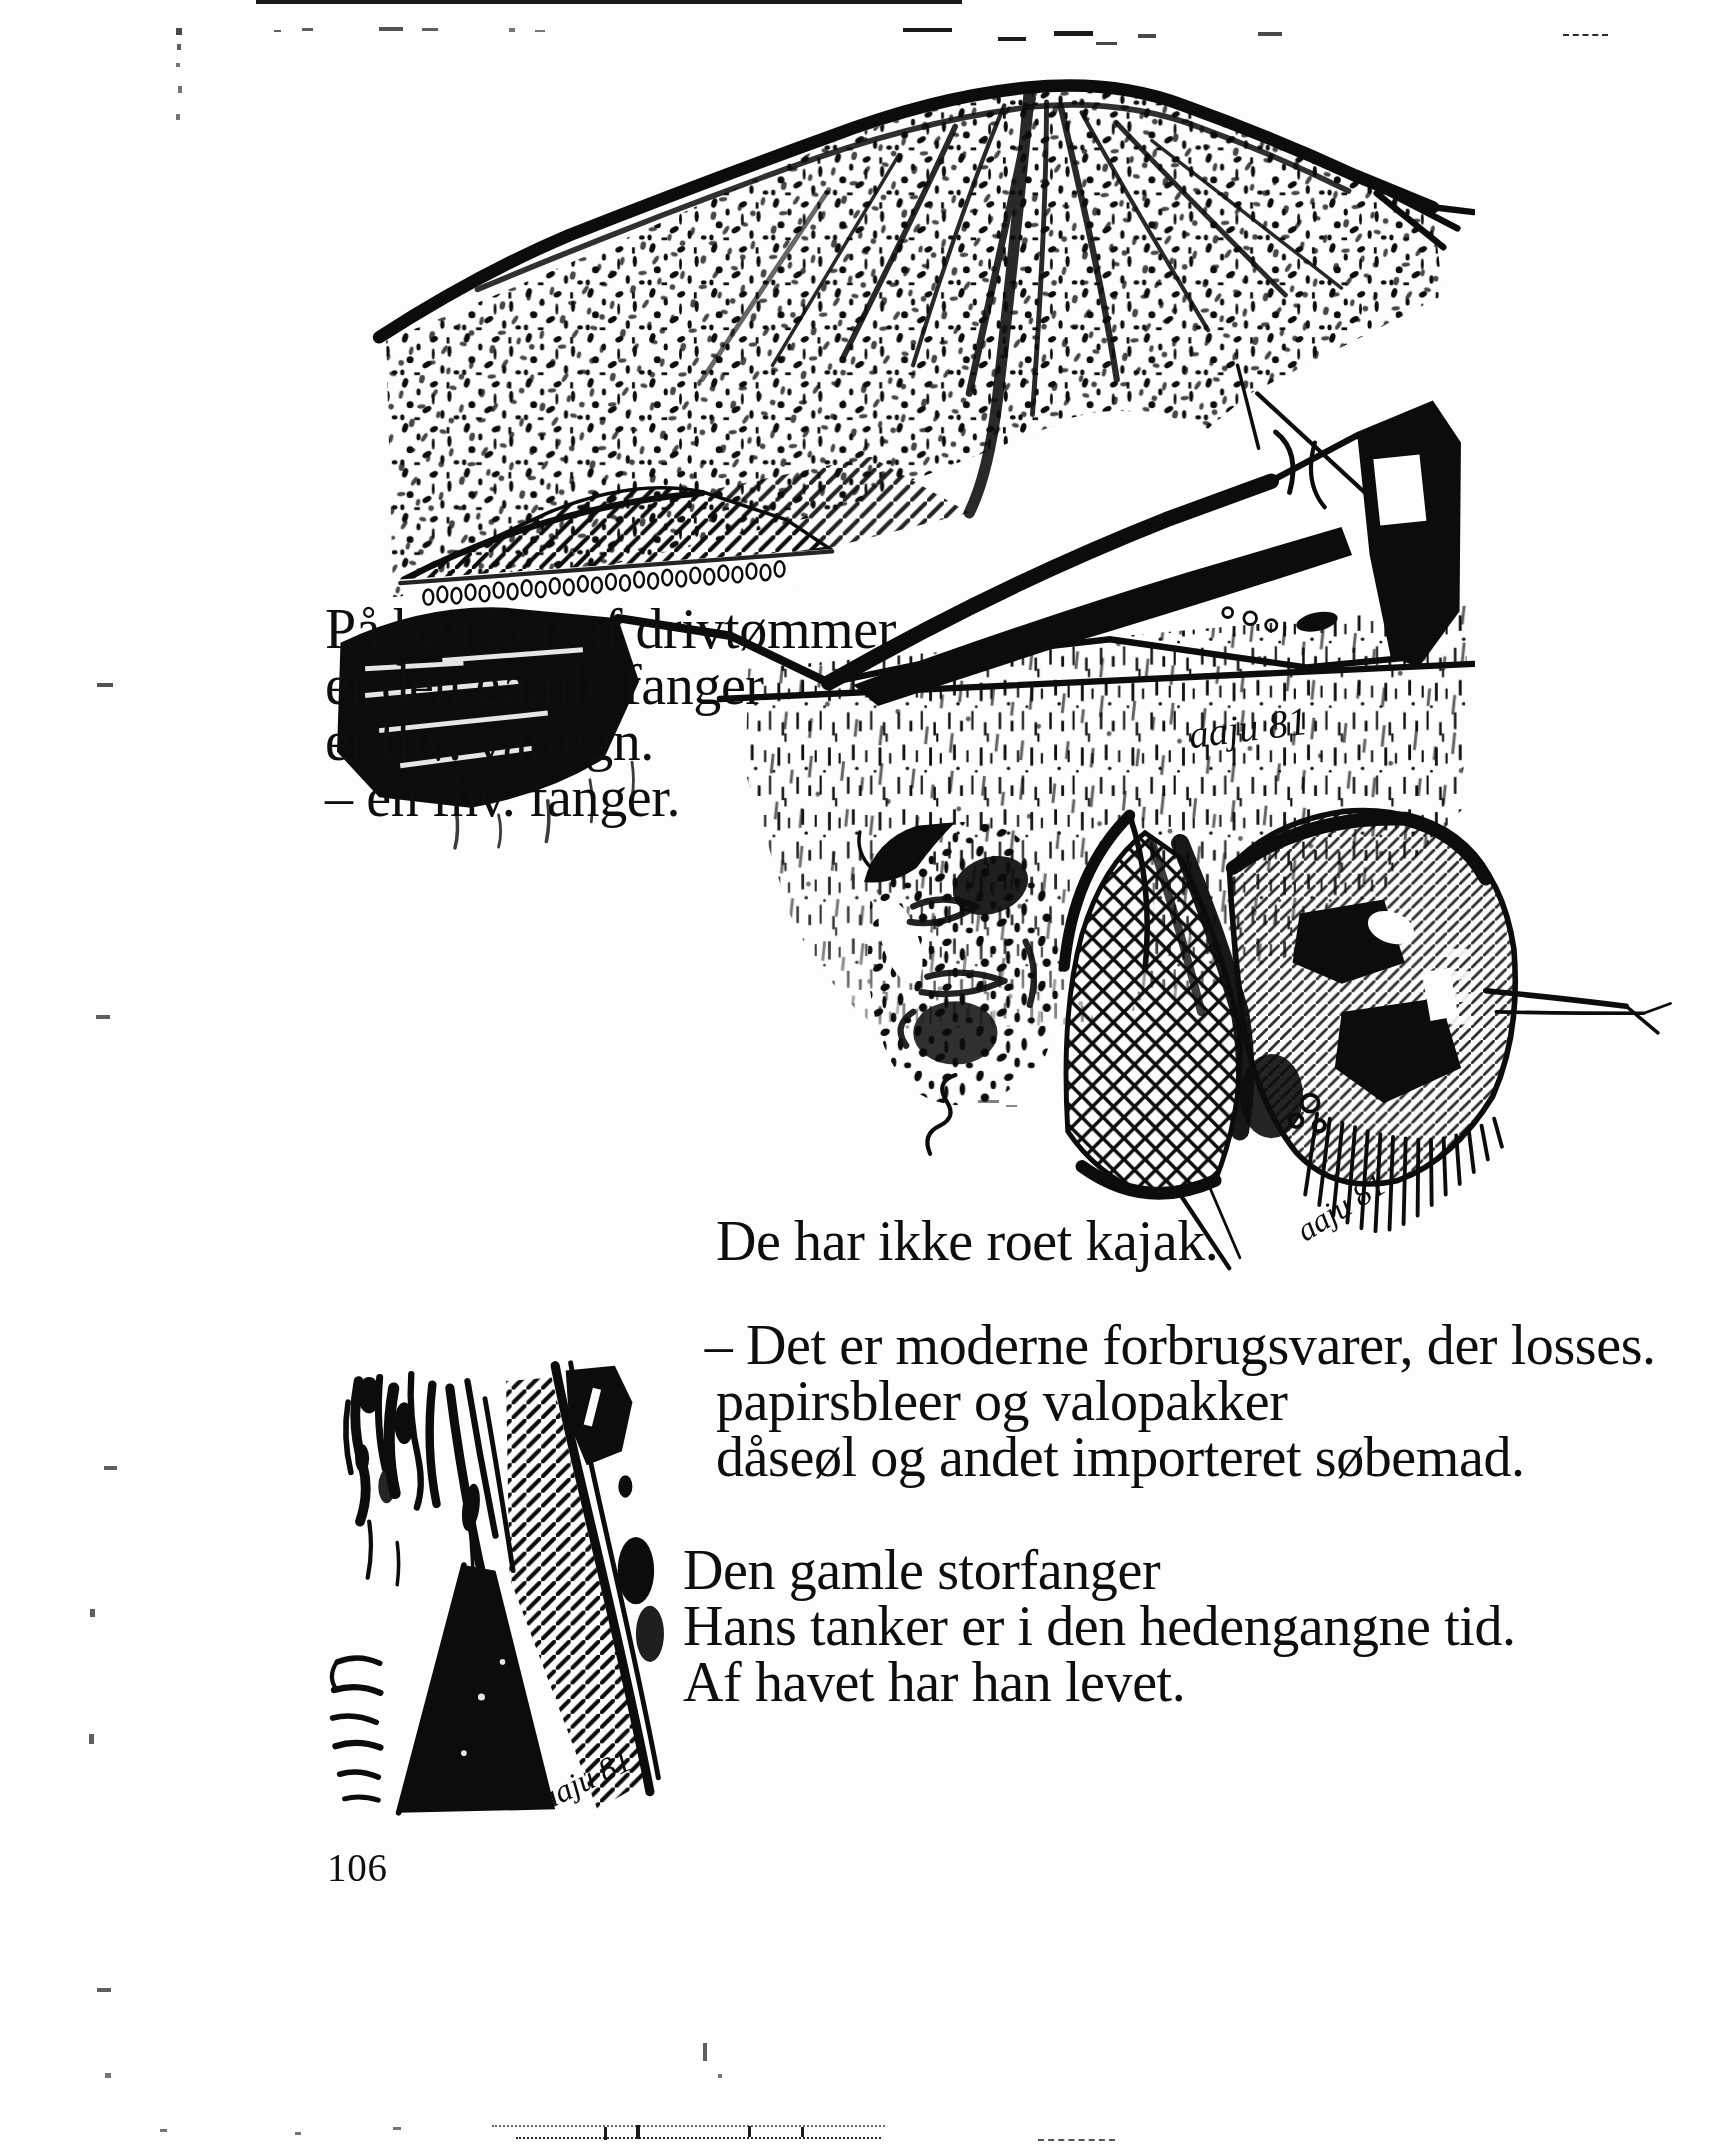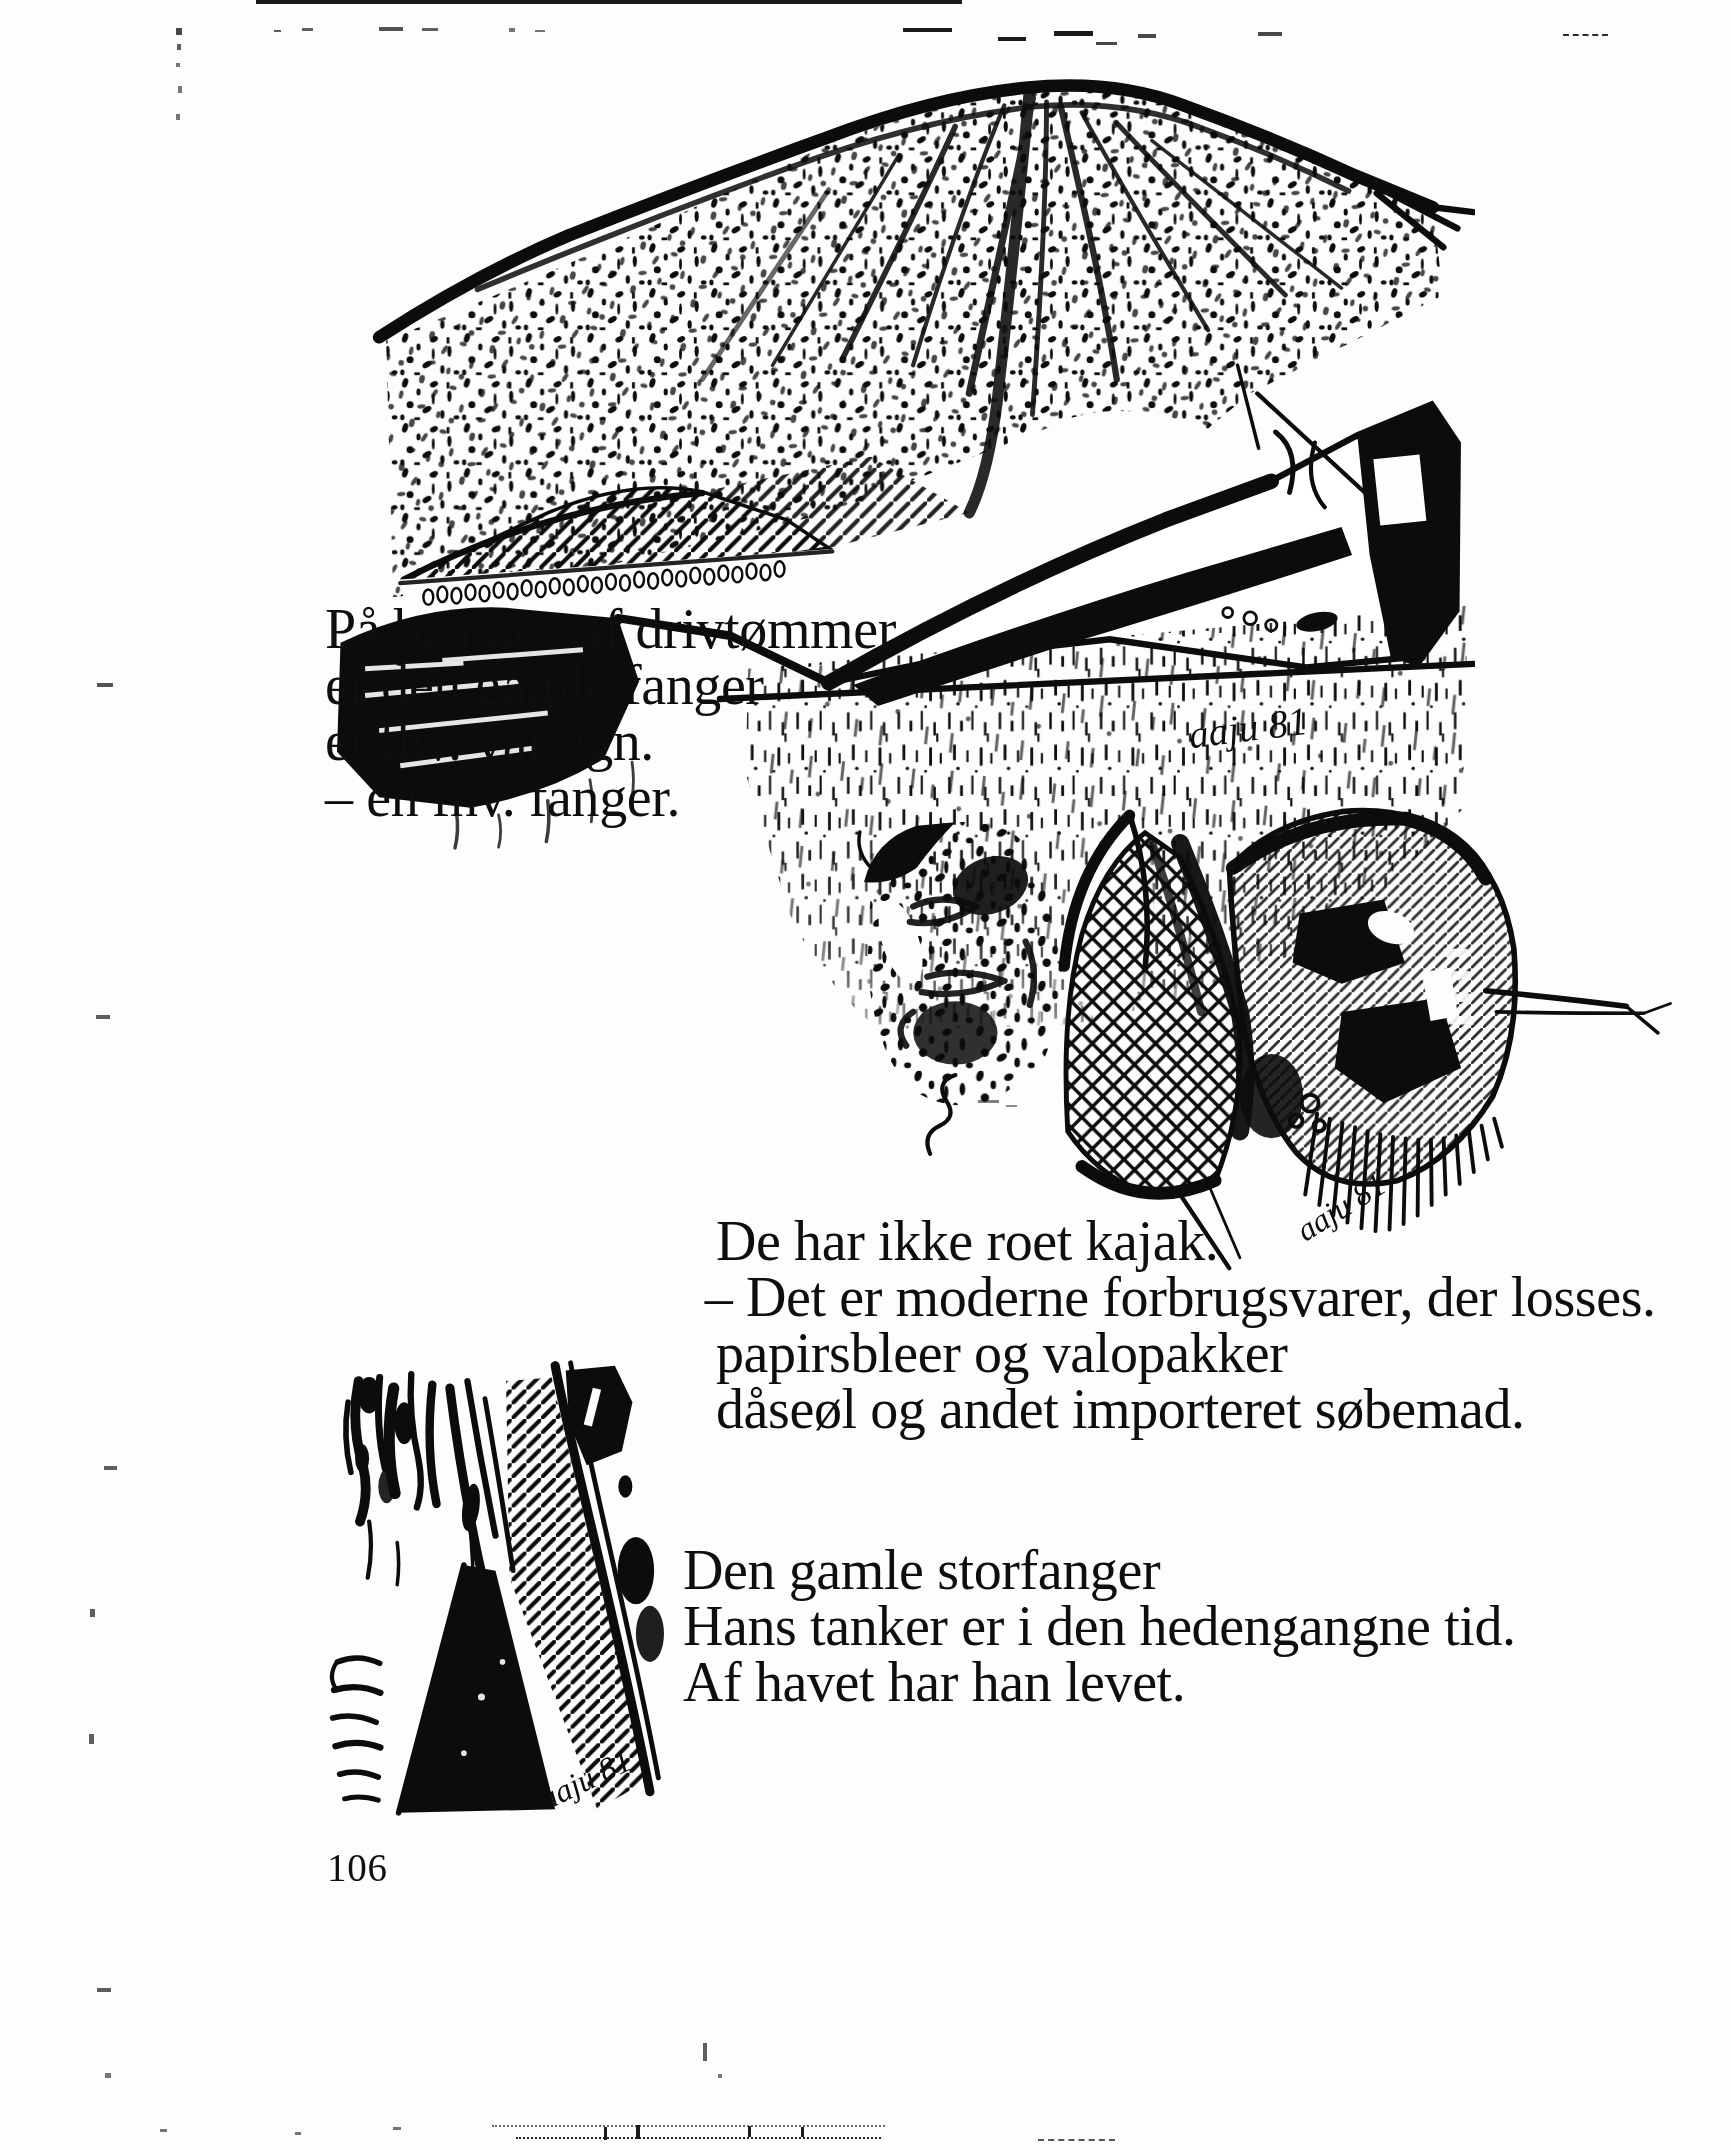--- a/index.html
+++ b/index.html
@@ -422,21 +422,21 @@
   <div class="stanza" style="left:325px;top:601px;">
     <div class="line">På bænken af drivtømmer</div>
     <div class="line">er den gamle fanger</div>
     <div class="line">et fhv. vartegn.</div>
     <div class="line">– en fhv. fanger.</div>
   </div>
 
 
   <div class="stanza" style="left:716px;top:1213px;">
     <div class="line">De har ikke roet kajak.</div>
-    <div class="line" style="margin-left:-11.2px;">– Det er moderne forbrugsvarer, der losses.</div>
+    <div class="line" style="margin-left:-11.2px;margin-top:48px;">– Det er moderne forbrugsvarer, der losses.</div>
     <div class="line">papirsbleer og valopakker</div>
     <div class="line">dåseøl og andet importeret søbemad.</div>
   </div>
 
   <div class="stanza" style="left:683px;top:1542px;">
     <div class="line">Den gamle storfanger</div>
     <div class="line">Hans tanker er i den hedengangne tid.</div>
     <div class="line">Af havet har han levet.</div>
   </div>
 

